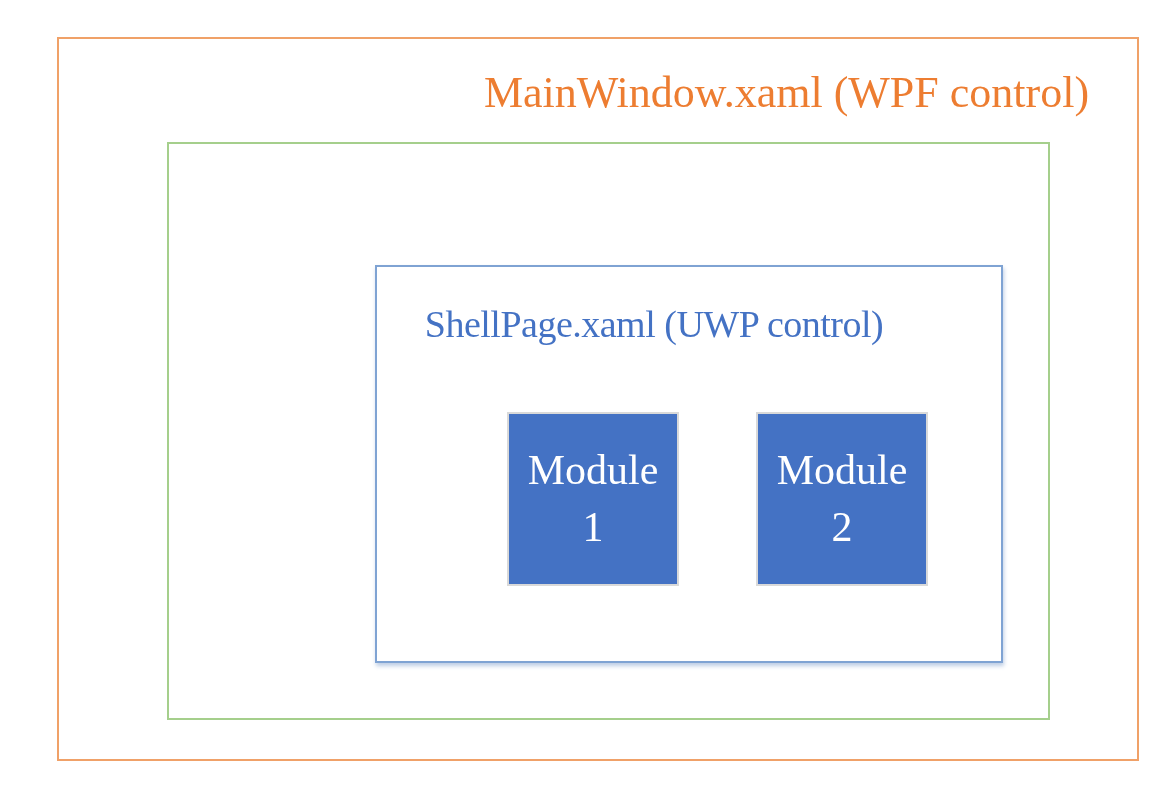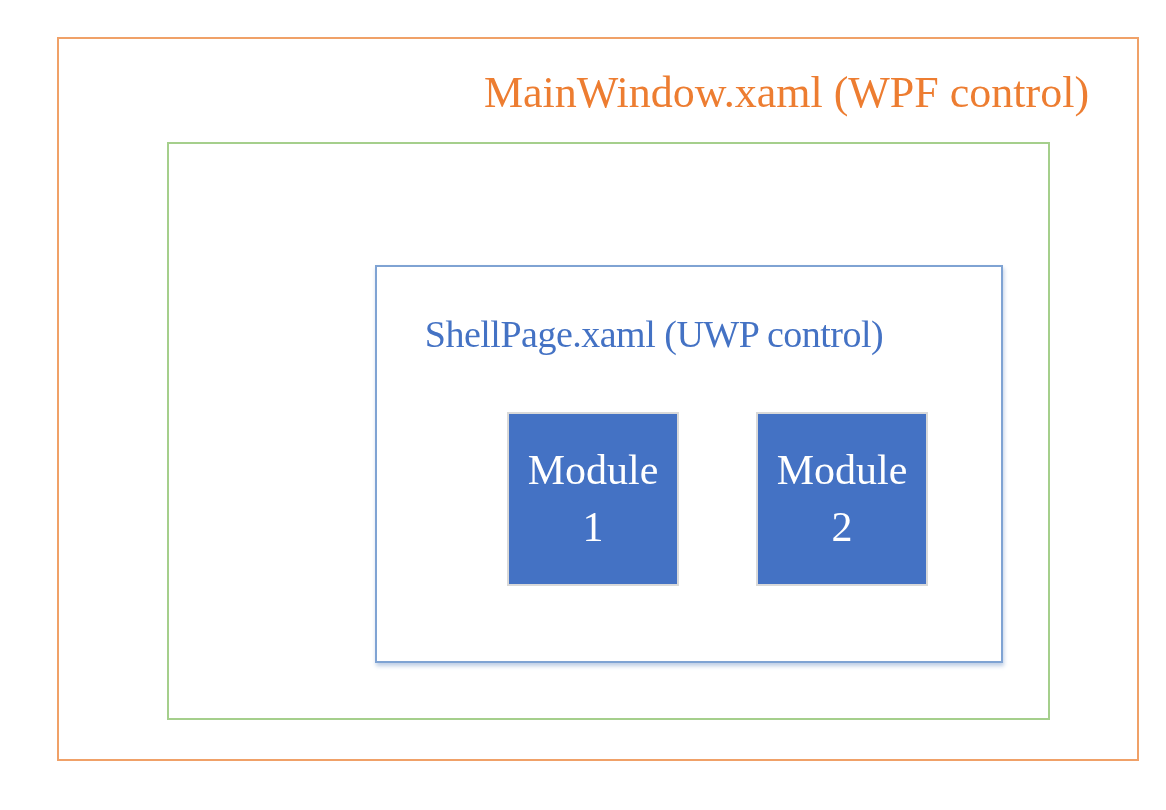--- a/index.html
+++ b/index.html
@@ -68,21 +68,21 @@
     top: 121px;
     width: 628px;
     height: 398px;
     border: 2px solid #7FA3D3;
     box-shadow: 1px 3px 4px rgba(110, 147, 198, 0.45);
     background: #ffffff;
   }
   .label-shellpage {
     position: absolute;
     left: 27px;
-    top: 48px;
+    top: 38px;
     width: 500px;
     text-align: center;
     font-size: 38px;
     line-height: 38px;
     letter-spacing: -0.5px;
     color: #4472C4;
     white-space: nowrap;
   }
   
   .module {

